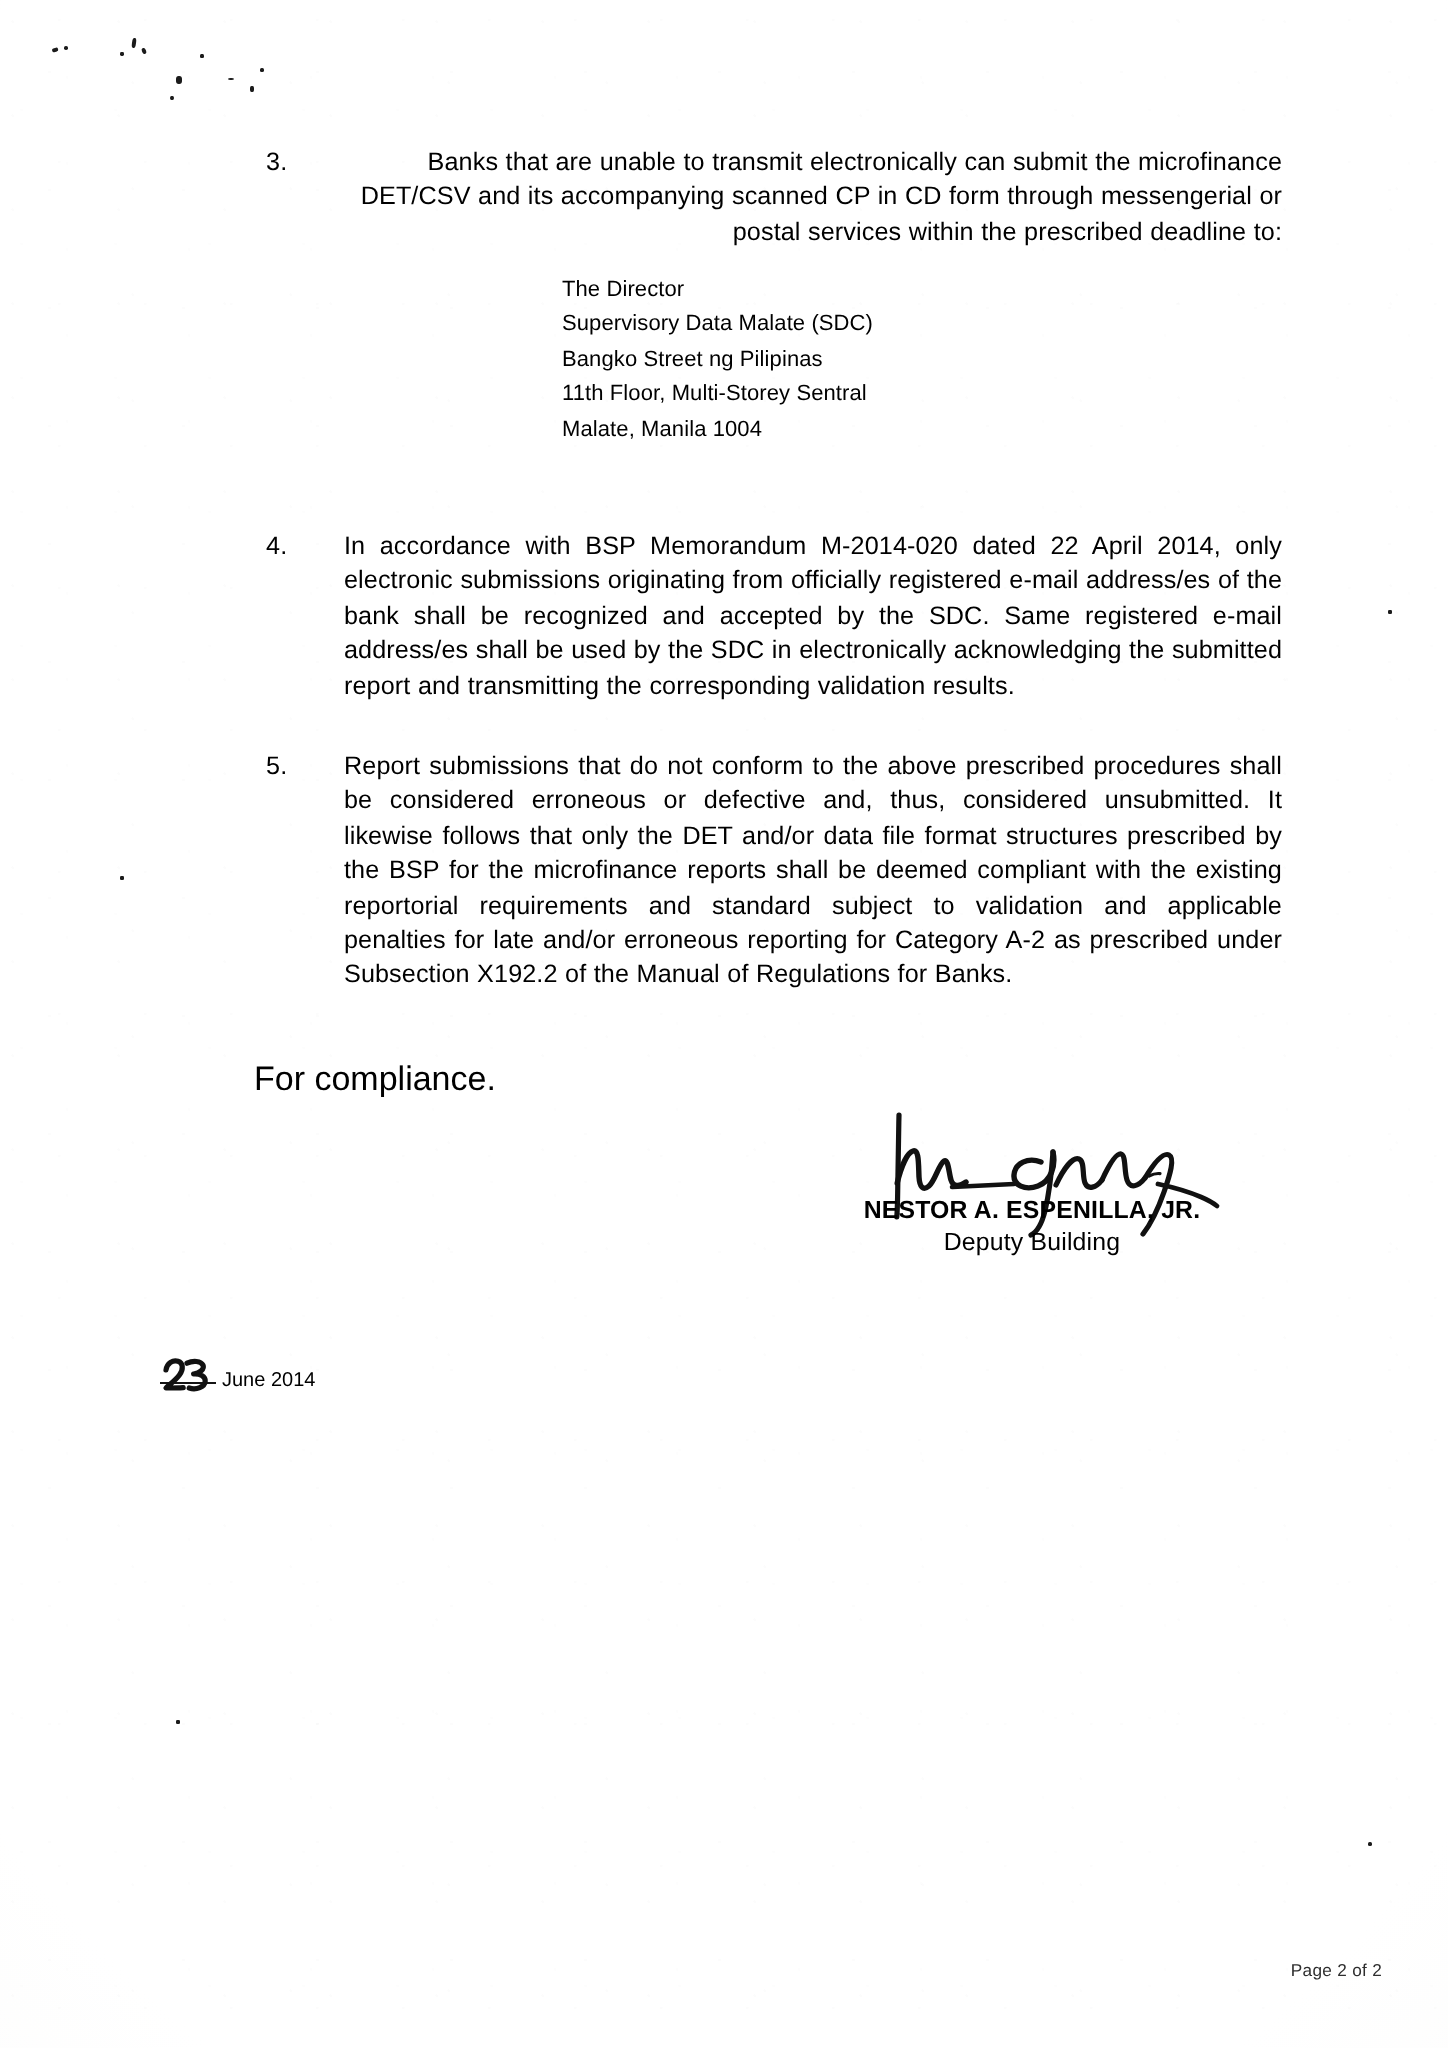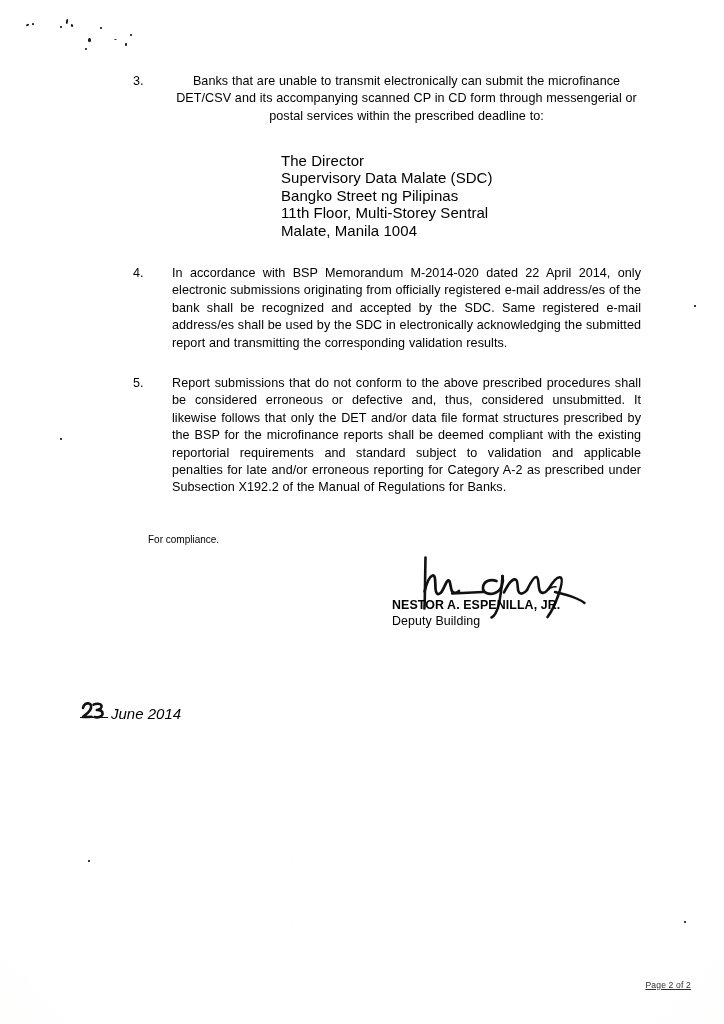--- a/index.html
+++ b/index.html
@@ -68,49 +68,49 @@
     letter-spacing: .1px;
   }
   .clause .body {
     margin-left: 39px;
     font-size: 12.6px;
     line-height: 17.4px;
     text-align: justify;
     letter-spacing: .05px;
     word-spacing: .2px;
   }
-  .clause .body.ragged { text-align: center; }
+  .clause .body.ragged { text-align: right; }
 
   
   #address-block {
     position: absolute;
     left: 281px;
-    top: 152px;
-    font-size: 15px;
+    top: 137px;
+    font-size: 11px;
     line-height: 17.4px;
     letter-spacing: .05px;
   }
   #address-block div { white-space: nowrap; }
 
   
   #for-compliance {
     position: absolute;
-    left: 148px;
+    left: 127px;
     top: 531px;
-    font-size: 10px;
+    font-size: 17px;
     line-height: 17.4px;
   }
 
   
   #signature-block {
     position: absolute;
-    left: 392px;
+    left: 416px;
     top: 550px;
     width: 200px;
-    text-align: left;
+    text-align: center;
   }
   #signature-mark {
     position: absolute;
     left: 8px;
     top: -2px;
     width: 190px;
     height: 78px;
     pointer-events: none;
   }
   #signatory-name {
@@ -125,25 +125,24 @@
     position: relative;
     margin-top: 2px;
     font-size: 12.4px;
     letter-spacing: .1px;
   }
 
   
   #date-line {
     position: absolute;
     left: 80px;
-    top: 705px;
-    font-size: 15px;
+    top: 682px;
+    font-size: 10px;
     line-height: 17px;
     white-space: nowrap;
-    font-style: italic;
   }
   #date-day {
     position: absolute;
     left: 0;
     top: -6px;
     width: 28px;
     height: 24px;
   }
   #date-blank {
     display: inline-block;
@@ -156,21 +155,20 @@
   }
 
   
   #page-footer {
     position: absolute;
     right: 33px;
     bottom: 34px;
     font-size: 8.6px;
     color: #2e2e2e;
     letter-spacing: .15px;
-    text-decoration: underline;
   }
 </style>
 </head>
 <body>
 
 <div id="page">
   <div id="grain"></div>
 
   <div class="speck" style="left:26px;  top:24px; width:3px;   height:1.6px; transform:rotate(-18deg);"></div>
   <div class="speck" style="left:32px;  top:23px; width:2.2px; height:2.2px;"></div>

